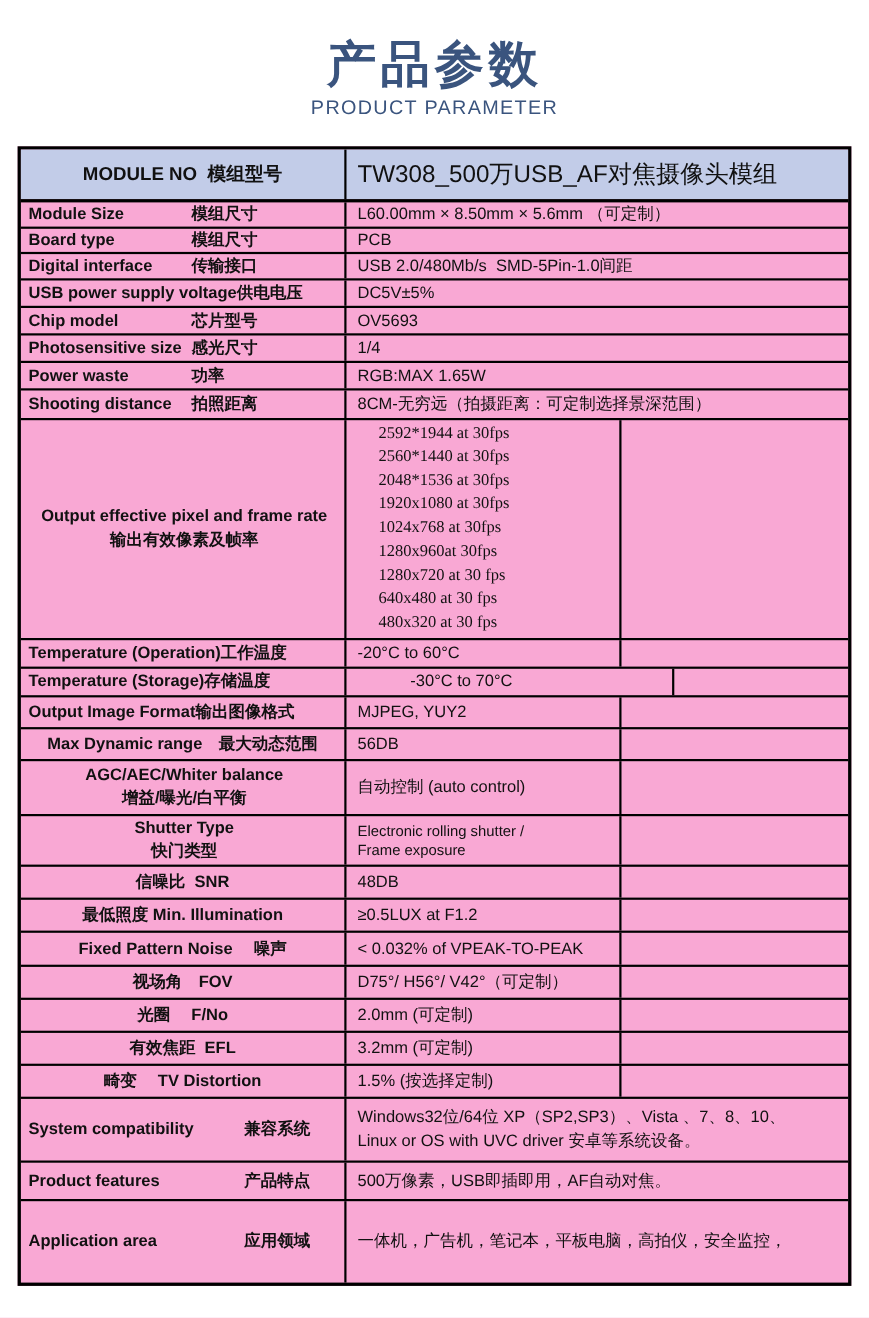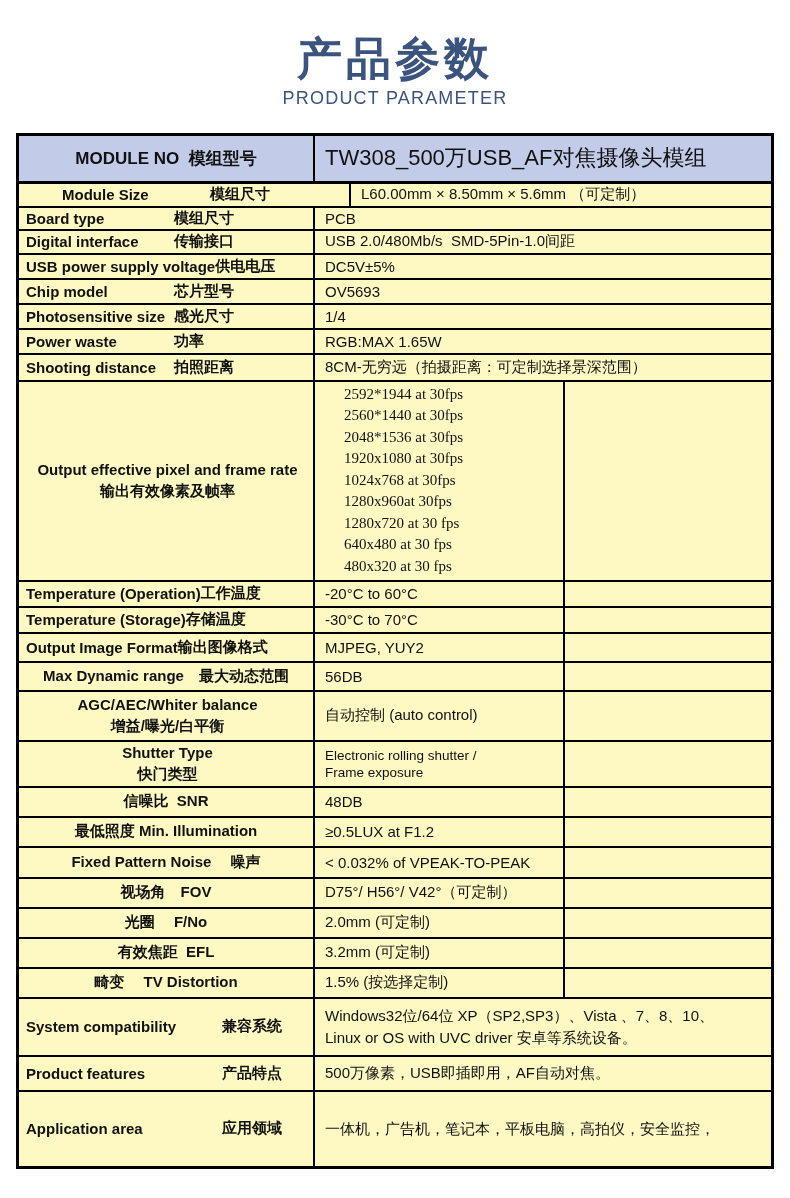--- a/index.html
+++ b/index.html
@@ -19,21 +19,21 @@
     margin:0;font-size:45px;line-height:1.1;font-weight:bold;
     color:var(--c-title);letter-spacing:4px;
   }
   .page-subtitle{
     margin-top:4px;font-size:18px;color:var(--c-title);
     letter-spacing:1.2px;font-weight:normal;
   }
   .spec-table{
     margin:24px 16px 0 16px;
     border:3px solid var(--c-border);
-    background:#fef9c3;
+    background:#f9a8d4;
   }
   .trow{display:flex;box-sizing:border-box;border-top:2px solid var(--c-border);}
   .trow.header-row{border-top:none;background:var(--c-header-bg);}
   .trow:nth-child(2){border-top-width:3px;}
   .cell{display:flex;align-items:center;box-sizing:border-box;overflow:hidden;}
   .label{
     width:296px;flex:0 0 296px;border-right:2px solid var(--c-border);
     font-weight:bold;font-size:15px;padding:0 4px 0 7px;white-space:pre-wrap;
   }
   .label .en{flex:0 0 auto;min-width:148px;}
@@ -58,21 +58,21 @@
   <div class="title-wrap">
     <h1 class="page-title">产品参数</h1>
     <div class="page-subtitle">PRODUCT PARAMETER</div>
   </div>
 
   <div class="spec-table" id="specTable">
     <div class="trow header-row" style="height:45px">
       <div class="cell label">MODULE NO  模组型号</div>
       <div class="cell value">TW308_500万USB_AF对焦摄像头模组</div>
     </div>
-  <div class="trow" style="height: 25px; padding-left: 36px;">
+  <div class="trow" style="height: 25px;">
         <div class="cell label tab"><span class="en">Module Size</span><span class="zh">模组尺寸</span></div>
         <div class="cell value"><span>L60.00mm × 8.50mm × 5.6mm （可定制）</span></div>
       </div>
       <div class="trow" style="height: 23px;">
         <div class="cell label tab"><span class="en">Board type</span><span class="zh">模组尺寸</span></div>
         <div class="cell value"><span>PCB</span></div>
       </div>
       <div class="trow" style="height: 24px;">
         <div class="cell label tab"><span class="en">Digital interface</span><span class="zh">传输接口</span></div>
         <div class="cell value"><span>USB 2.0/480Mb/s  SMD-5Pin-1.0间距</span></div>
@@ -100,21 +100,21 @@
       <div class="trow" style="height: 200px;">
         <div class="cell label stack"><div class="line-en">Output effective pixel and frame rate</div><div class="line-zh">输出有效像素及帧率</div></div>
         <div class="cell value res-list col3"><div class="vline">2592*1944 at 30fps</div><div class="vline">2560*1440 at 30fps</div><div class="vline">2048*1536 at 30fps</div><div class="vline">1920x1080 at 30fps</div><div class="vline">1024x768 at 30fps</div><div class="vline">1280x960at 30fps</div><div class="vline">1280x720 at 30 fps</div><div class="vline">640x480 at 30 fps</div><div class="vline">480x320 at 30 fps</div></div>
         <div class="cell third"></div>
       </div>
       <div class="trow" style="height: 26px;">
         <div class="cell label tab"><span class="en">Temperature (Operation)</span><span class="zh">工作温度</span></div>
         <div class="cell value col3"><span>-20°C to 60°C</span></div>
         <div class="cell third"></div>
       </div>
-      <div class="trow" style="height: 26px;">
+      <div class="trow" style="height: 26px; gap: 48px;">
         <div class="cell label tab"><span class="en">Temperature (Storage)</span><span class="zh">存储温度</span></div>
         <div class="cell value col3"><span>-30°C to 70°C</span></div>
         <div class="cell third"></div>
       </div>
       <div class="trow" style="height: 29px;">
         <div class="cell label tab"><span class="en">Output Image Format</span><span class="zh">输出图像格式</span></div>
         <div class="cell value col3"><span>MJPEG, YUY2</span></div>
         <div class="cell third"></div>
       </div>
       <div class="trow" style="height: 29px;">

